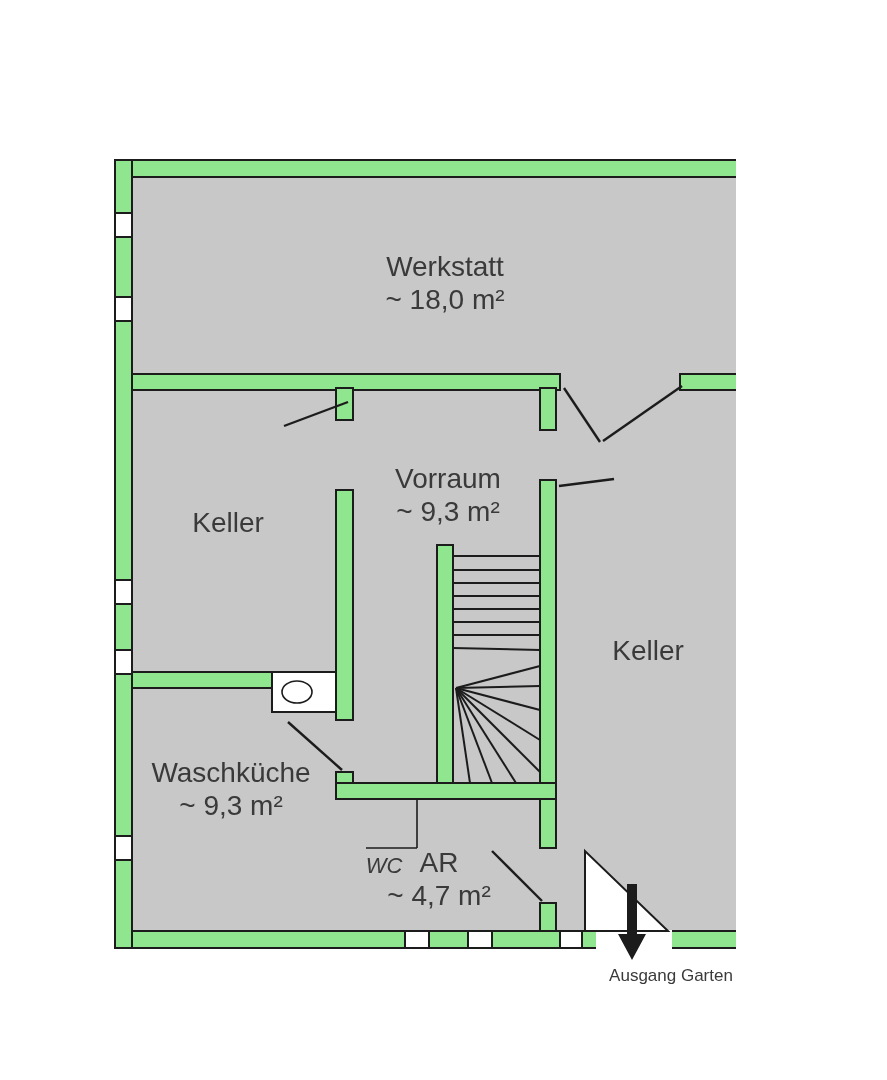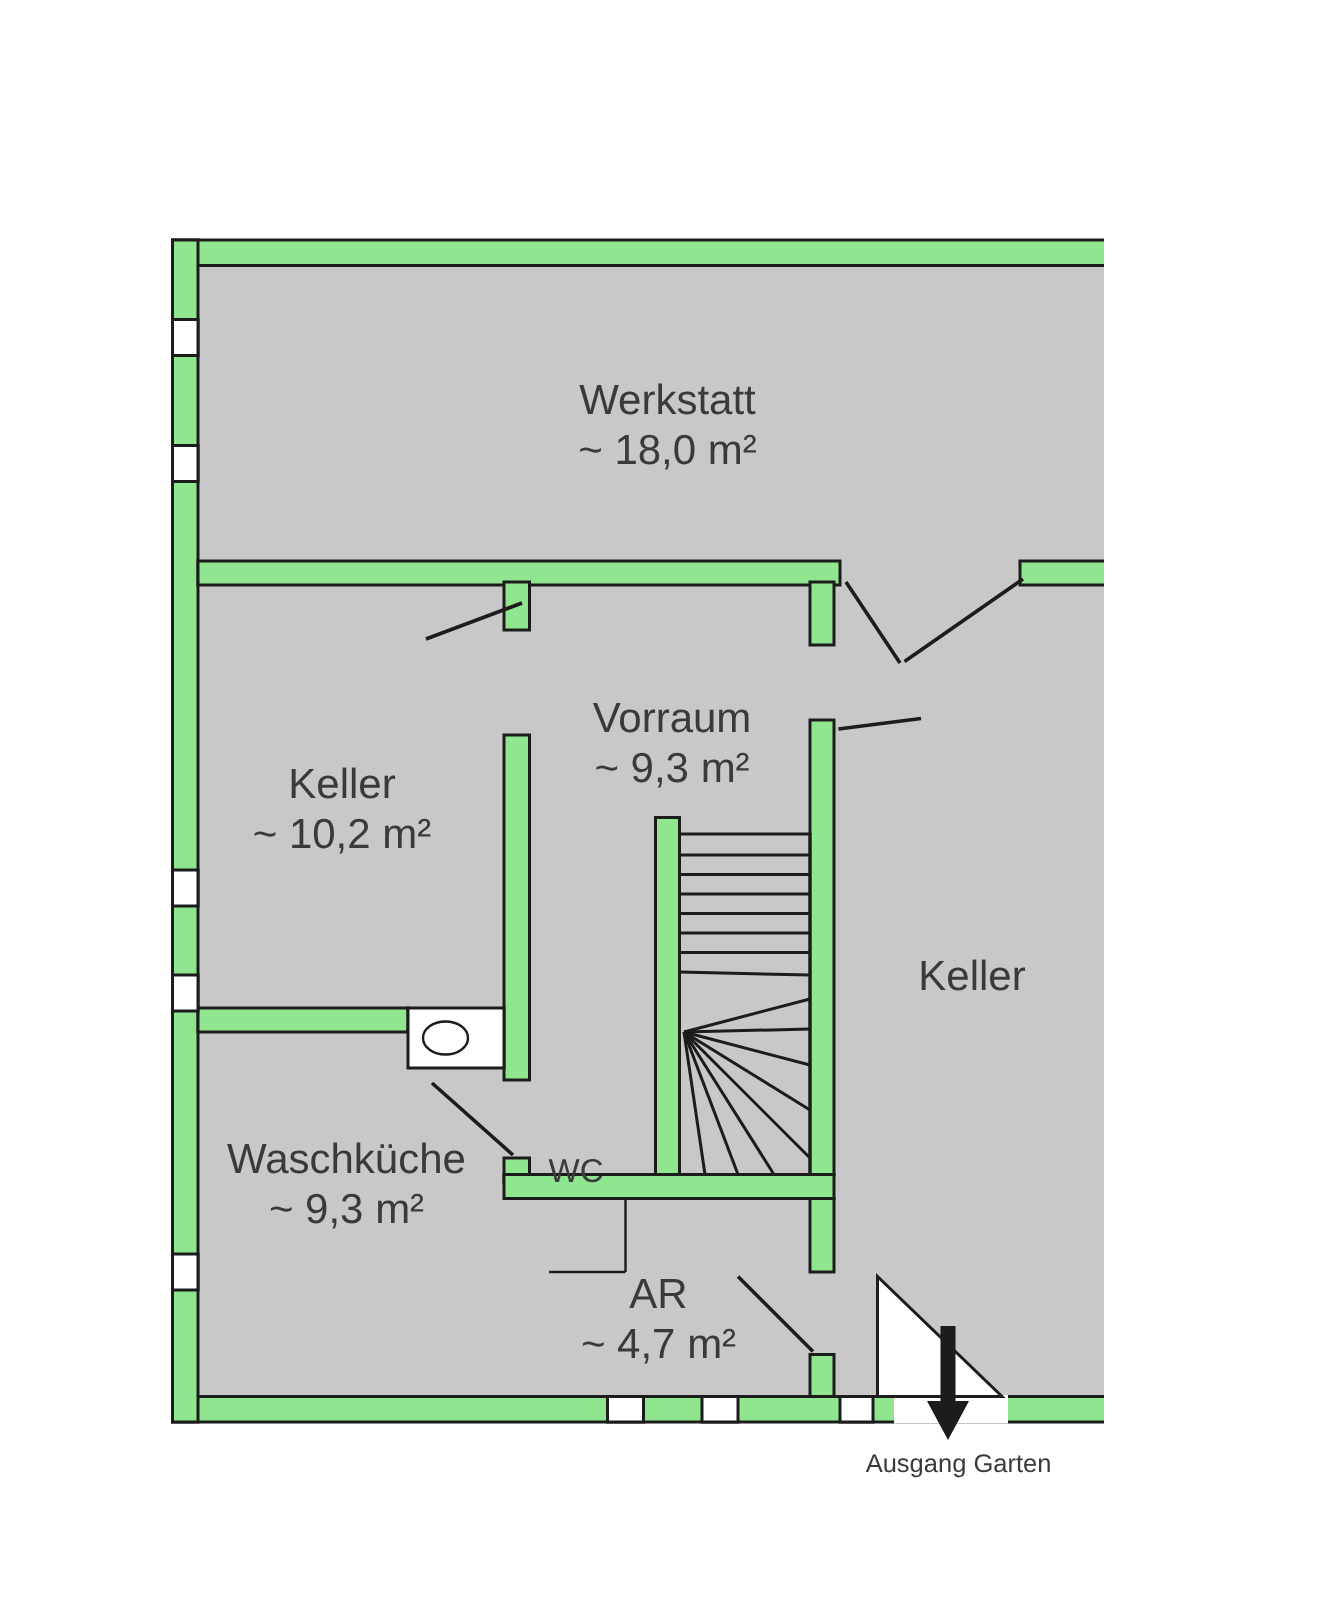--- a/index.html
+++ b/index.html
@@ -31,21 +31,21 @@
     position:absolute;
     transform:translateX(-50%);
     text-align:center;
     color:var(--text);
     font-size:28px;
     line-height:33px;
     white-space:nowrap;
   }
   .label span{display:block;}
   .label.wc{font-size:22px;line-height:24px;}
-  .label.exit{font-size:17px;line-height:20px;}
+  .label.exit{font-size:17px;line-height:20px;margin-left:32px;}
 </style>
 </head>
 <body>
 
 <div class="canvas">
 
   <svg width="887" height="1080" viewBox="0 0 887 1080">
 
     <g>
       <rect class="floor" x="132" y="177" width="626" height="754"></rect>
@@ -145,38 +145,37 @@
     </g>
   </svg>
 
   <div class="label" style="left:445px;top:250px;">
     <span>Werkstatt</span>
     <span>~ 18,0 m²</span>
   </div>
 
   <div class="label" style="left:228px;top:506px;">
     <span>Keller</span>
-    <span>~ 10,2 m²</span>
   </div>
 
   <div class="label" style="left:448px;top:462px;text-align:center;">
     <span>Vorraum</span>
     <span>~ 9,3 m²</span>
   </div>
 
   <div class="label" style="left:648px;top:634px;">
     <span>Keller</span>
   </div>
 
   <div class="label" style="left:231px;top:756px;">
     <span>Waschküche</span>
     <span>~ 9,3 m²</span>
   </div>
 
-  <div class="label wc" style="left:384px;top:769px;">
+  <div class="label wc" style="left:384px;top:854px;font-style:italic;">
     <span>WC</span>
   </div>
 
   <div class="label" style="left:439px;top:846px;">
     <span>AR</span>
     <span>~ 4,7 m²</span>
   </div>
 
   <div class="label exit" style="left:639px;top:966px;">
     <span>Ausgang Garten</span>

